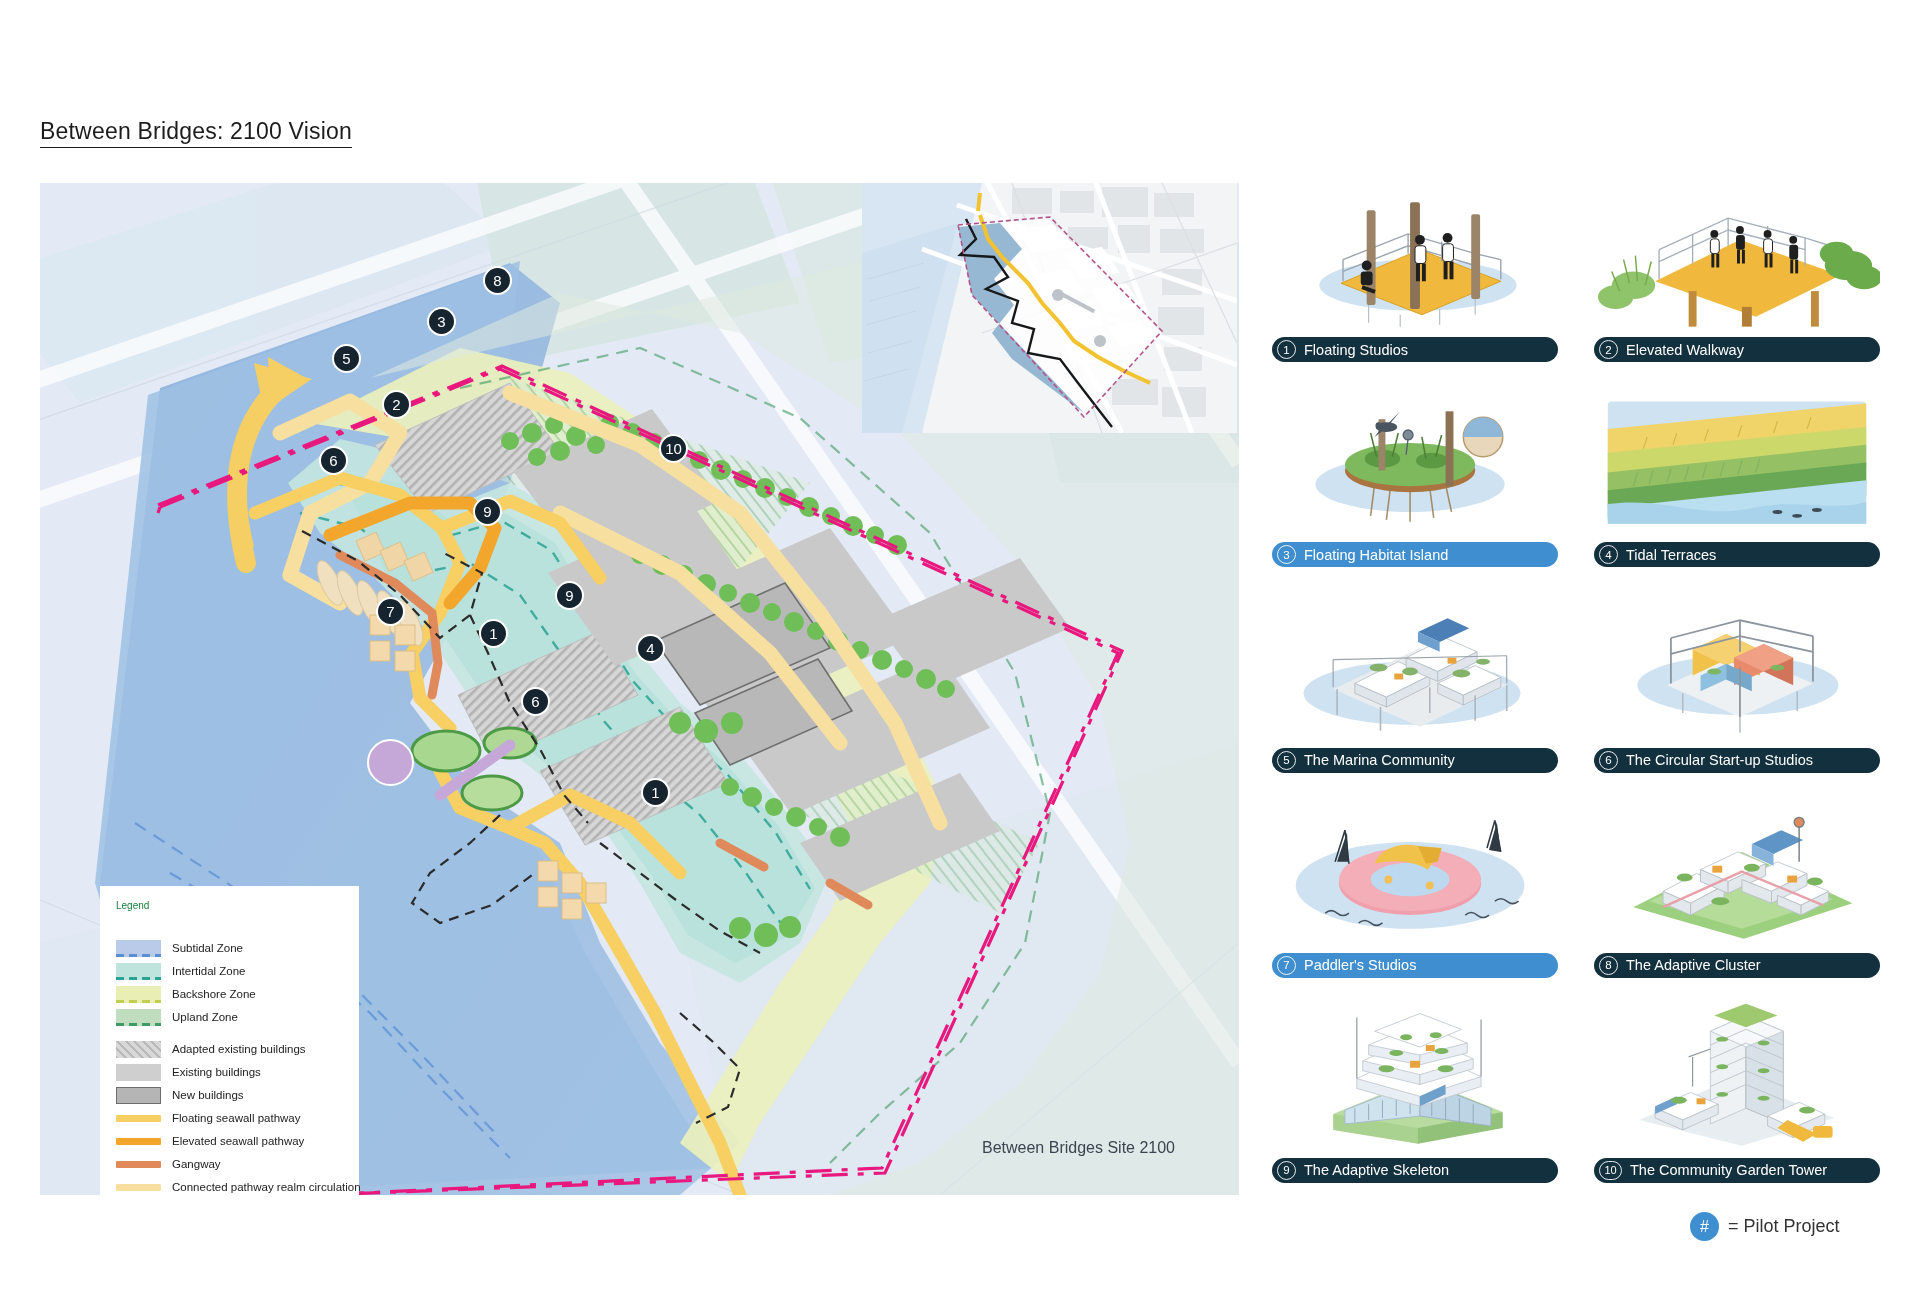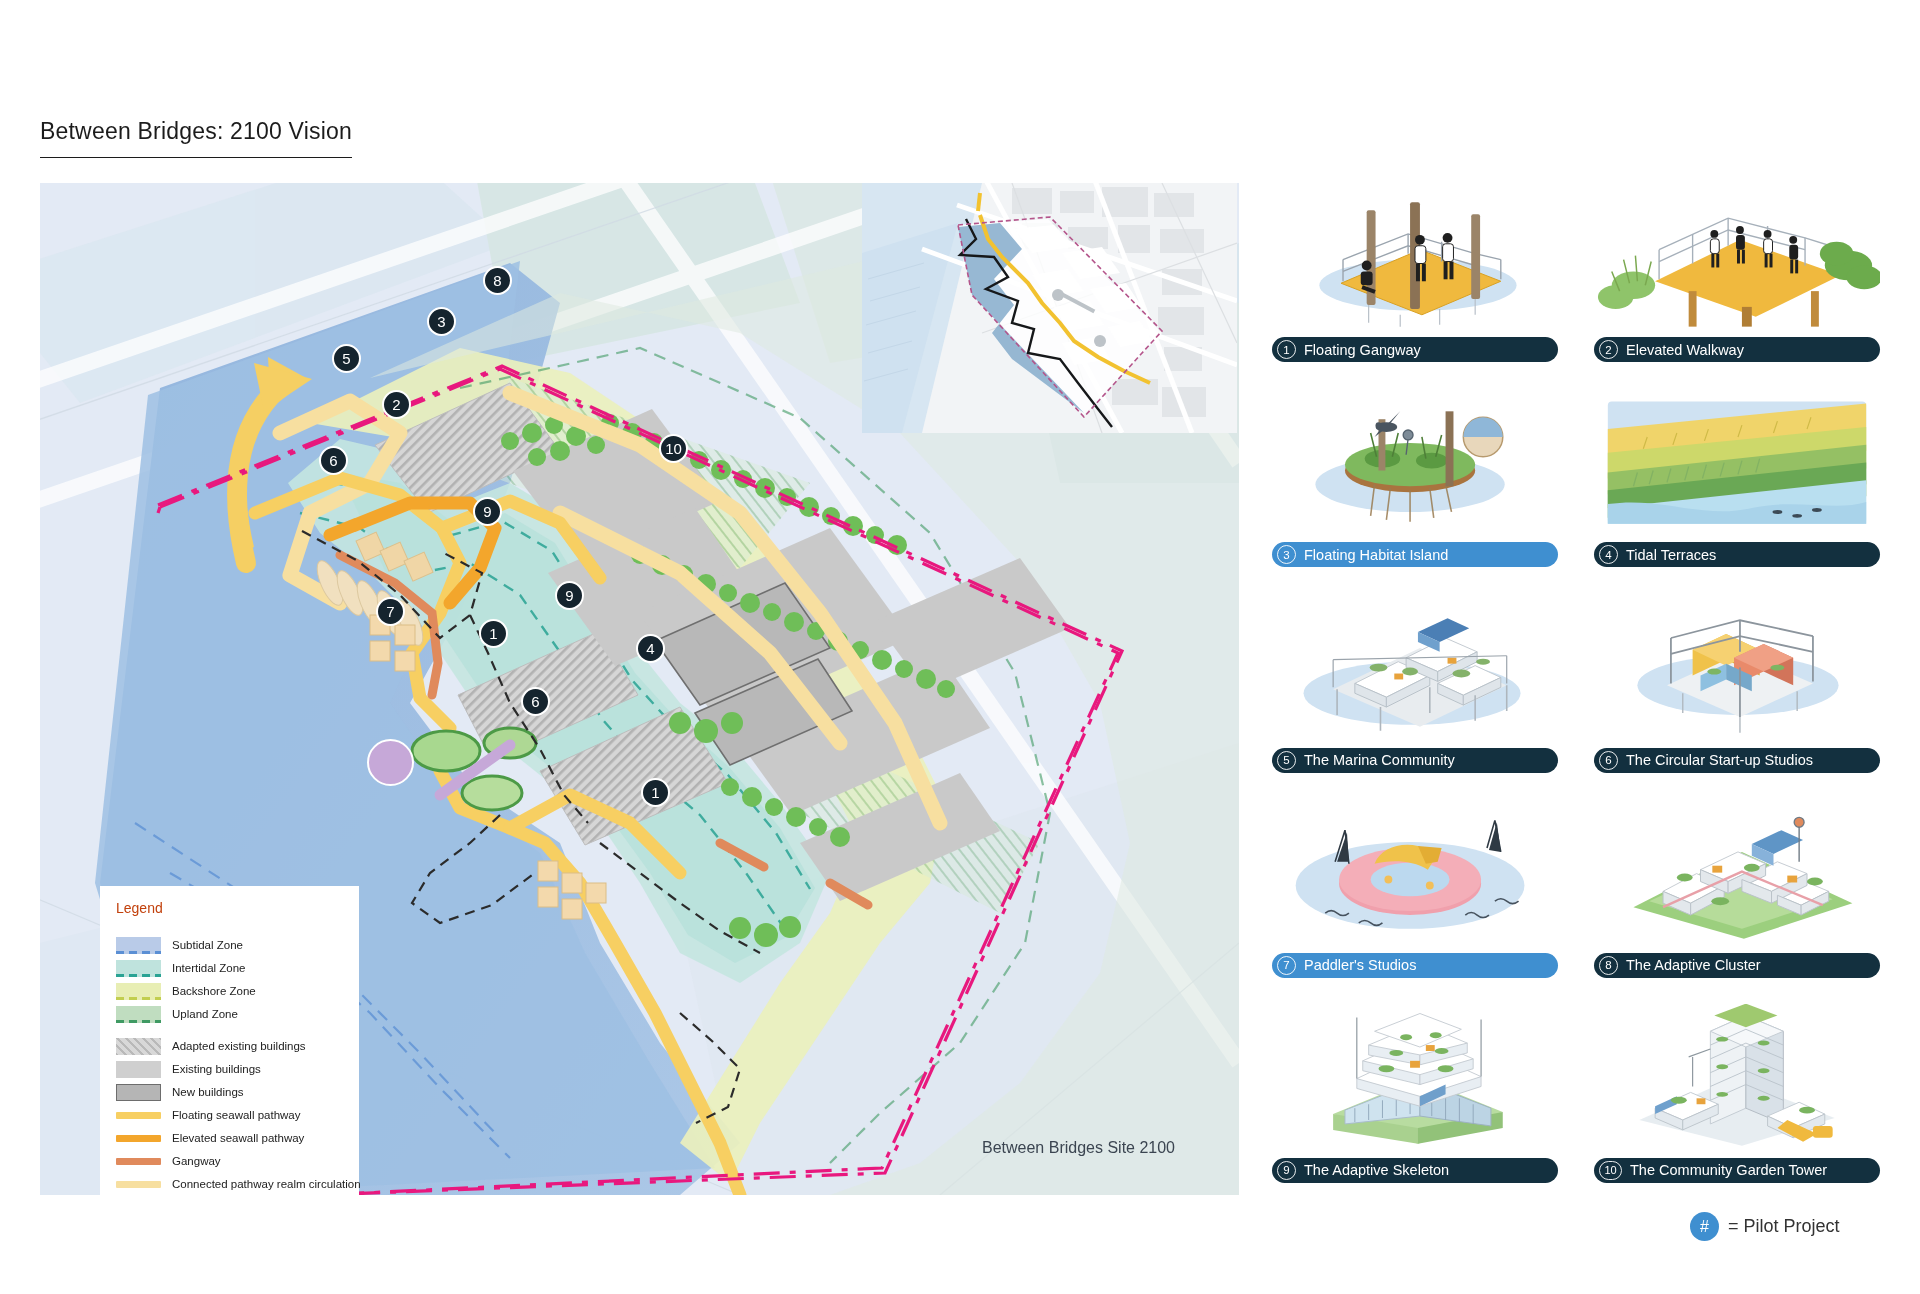--- a/index.html
+++ b/index.html
@@ -14,21 +14,21 @@
     overflow:hidden;
   }
 
   
   #page-title {
     position:absolute; left:40px; top:118px;
     font-size:23px; font-weight:400; color:#1c1c1c;
     letter-spacing:.2px;
   }
   #page-title .ul {
-    border-bottom:1.5px solid #1c1c1c; padding-bottom:13px;
+    border-bottom:1.5px solid #1c1c1c; padding-bottom:3px;
   }
 
   
   #map-panel {
     position:absolute; left:40px; top:183px;
     width:1199px; height:1012px;
     background:#dfe7f3;
     overflow:hidden;
   }
   .mapsvg { position:absolute; inset:0; width:100%; height:100%; }
@@ -49,21 +49,21 @@
 
   
   #legend {
     position:absolute; left:60px; top:703px;
     width:259px; height:435px;
     background:#ffffff; 
     padding:14px 14px 10px 16px;
     font-size:11.5px; color:#222;
   }
   #legend .legend-title {
-    font-size:14px; margin-bottom:18px; color:#c2410c;
+    font-size:10px; margin-bottom:26px; color:#15803d;
   }
   .lg-row { display:flex; align-items:center; height:23px; }
   .lg-sw { width:45px; height:17px; margin-right:11px; flex:none; position:relative; }
   .lg-label { font-size:11.5px; line-height:1.1; white-space:nowrap; }
   .lg-gap { height:9px; }
 
   .zone-sw { position:relative; }
   .zone-sw::after{
     content:""; position:absolute; left:0; right:0; bottom:0; height:3px;
     background:repeating-linear-gradient(to right,
@@ -567,21 +567,21 @@
             <rect x="174" y="74" width="4" height="18"></rect>
               <rect x="180" y="74" width="4" height="18"></rect>
             <circle cx="96" cy="78" r="5"></circle>
               <rect x="90" y="84" width="12" height="14" rx="3"></rect>
             <rect x="92" y="98" width="14" height="4" transform="rotate(20 92 98)"></rect>
           </g>
         </svg>
       </div>
       <div class="proj-pill">
         <span class="proj-num">1</span>
-        <span>Floating Gangway</span>
+        <span>Floating Studios</span>
       </div>
     </div>
 
     <div class="proj-card">
       <div class="proj-thumb">
         <svg viewBox="0 0 290 140">
           <polygon points="62,94 148,52 250,88 164,130" fill="#f0b93e"></polygon>
           <g stroke="#a6b0ba" stroke-width="1.4" fill="none">
             <path d="M66,92 L66,62 M100,76 L100,46 M136,58 L136,30 M176,66 L176,38 M214,78 L214,50 M246,88 L246,60"></path>
             <path d="M66,62 L136,30 L214,50 L246,60"></path>

